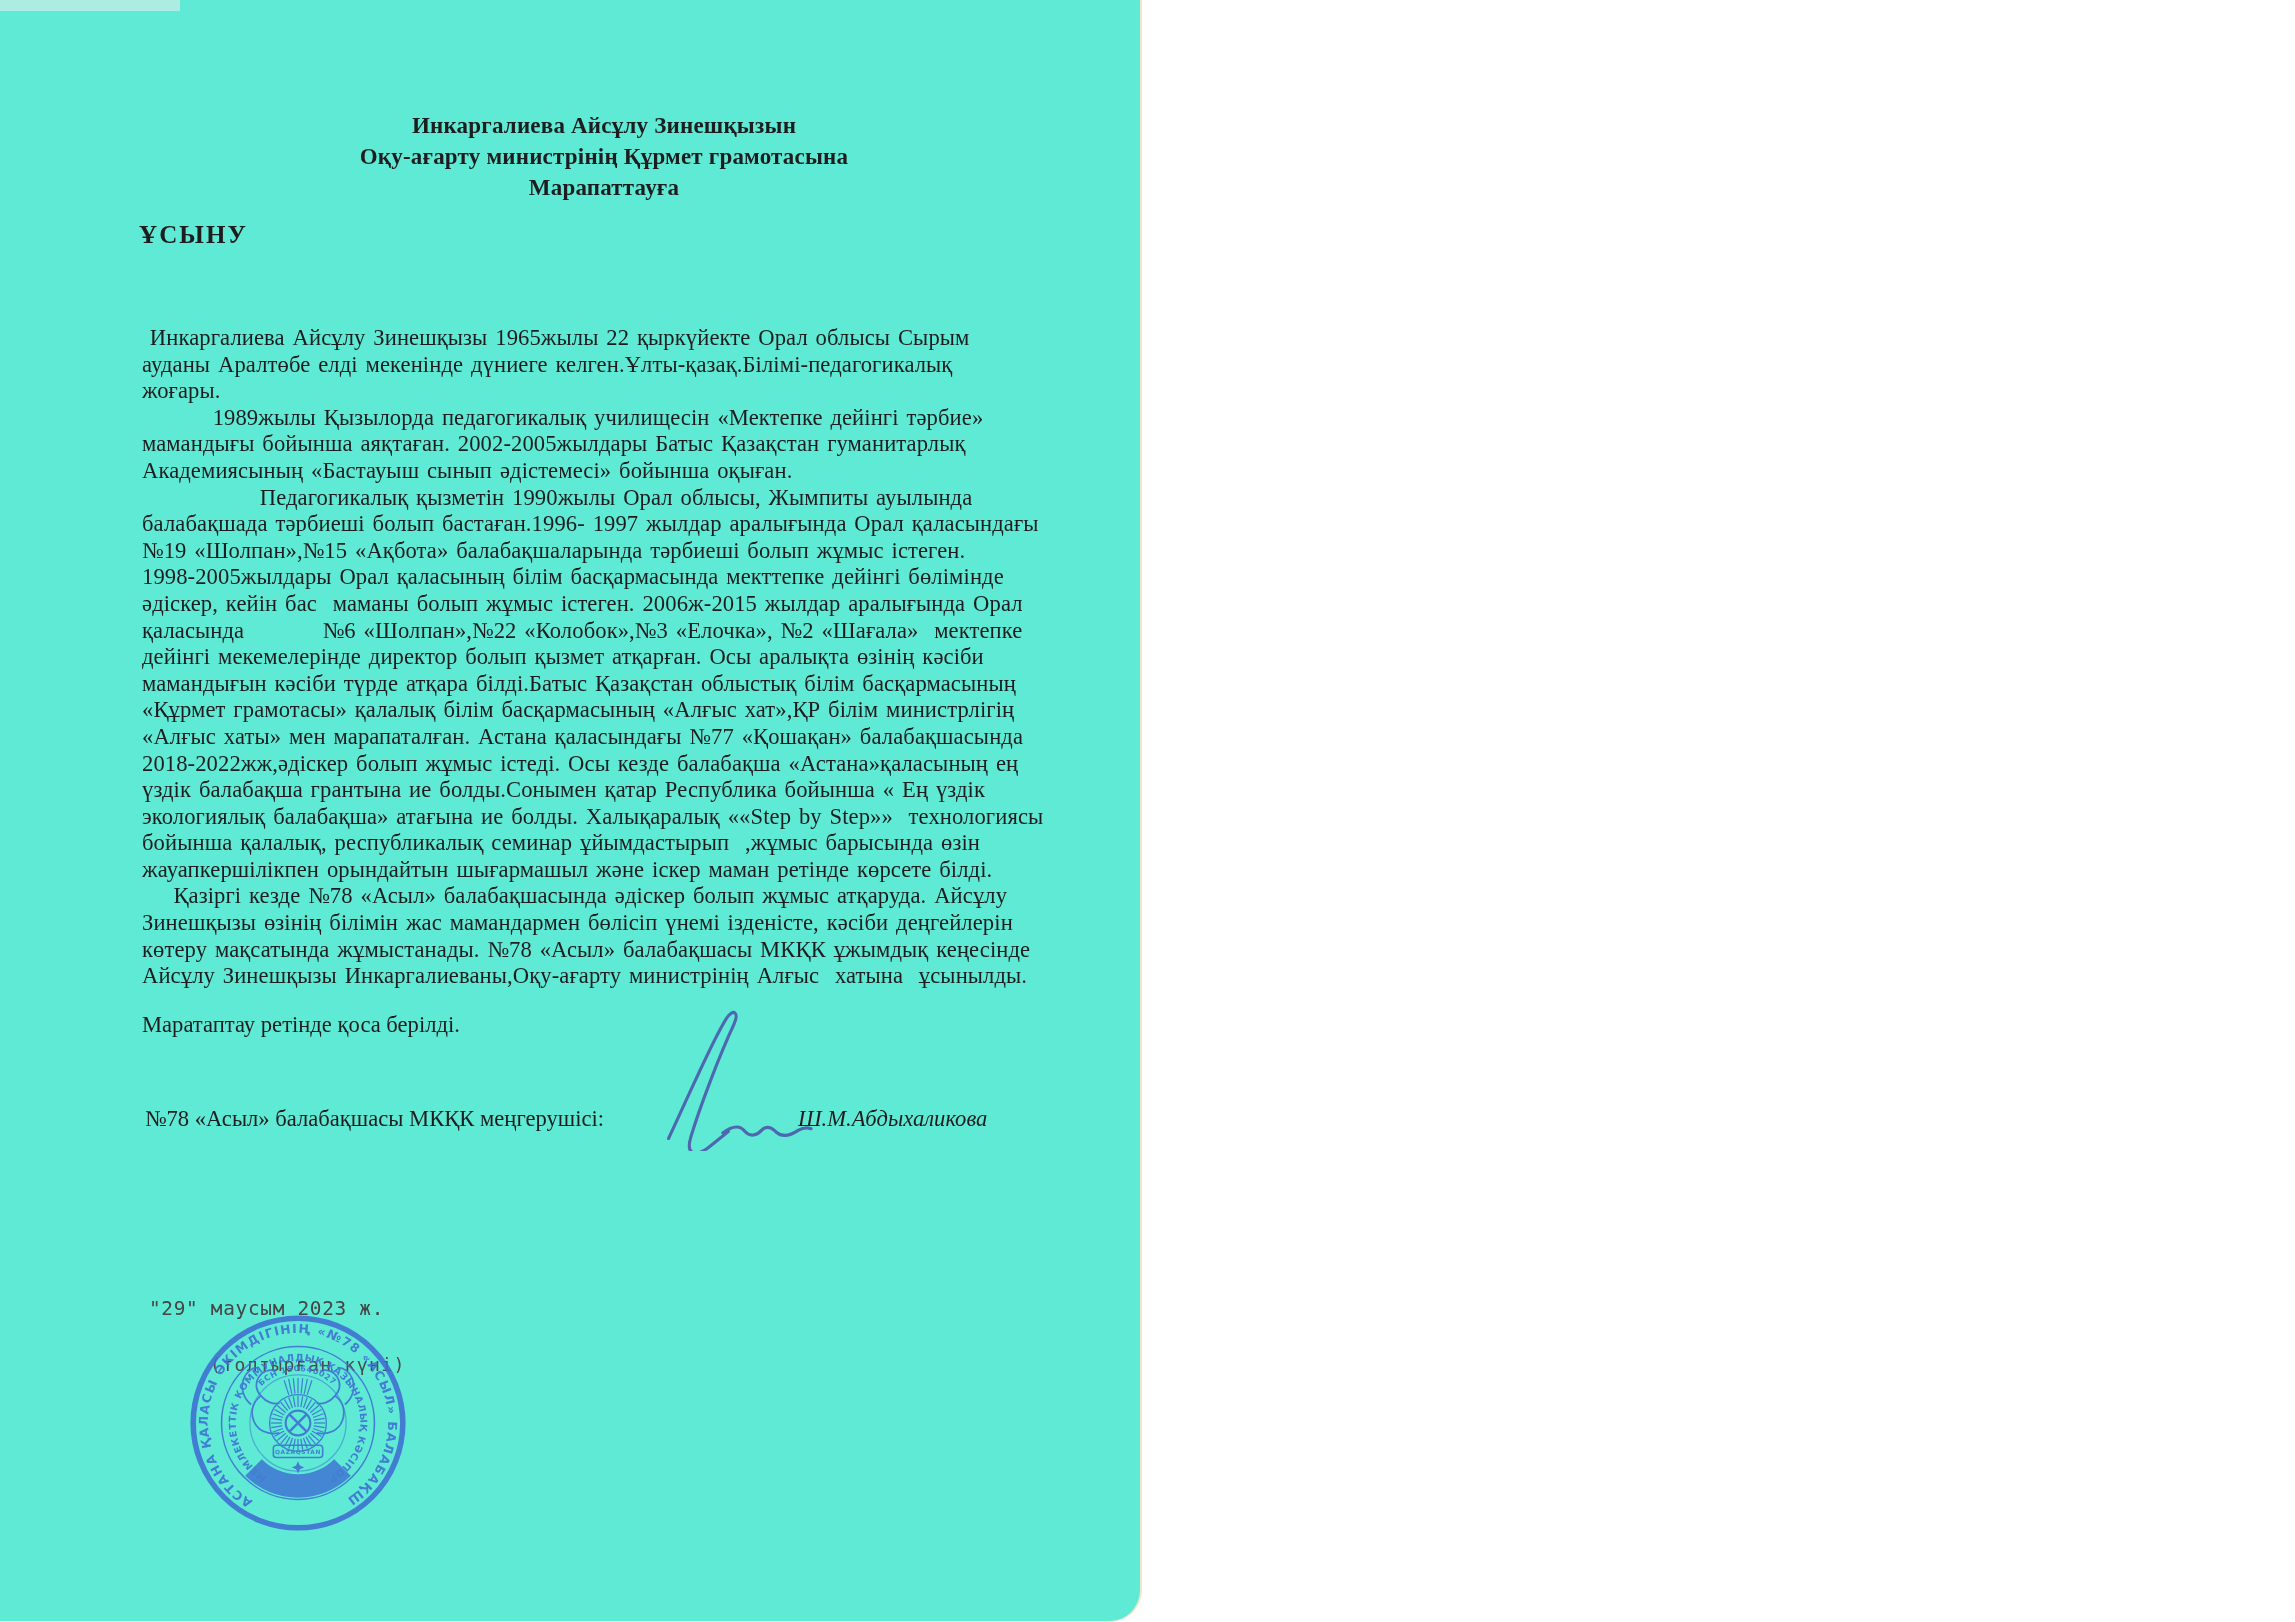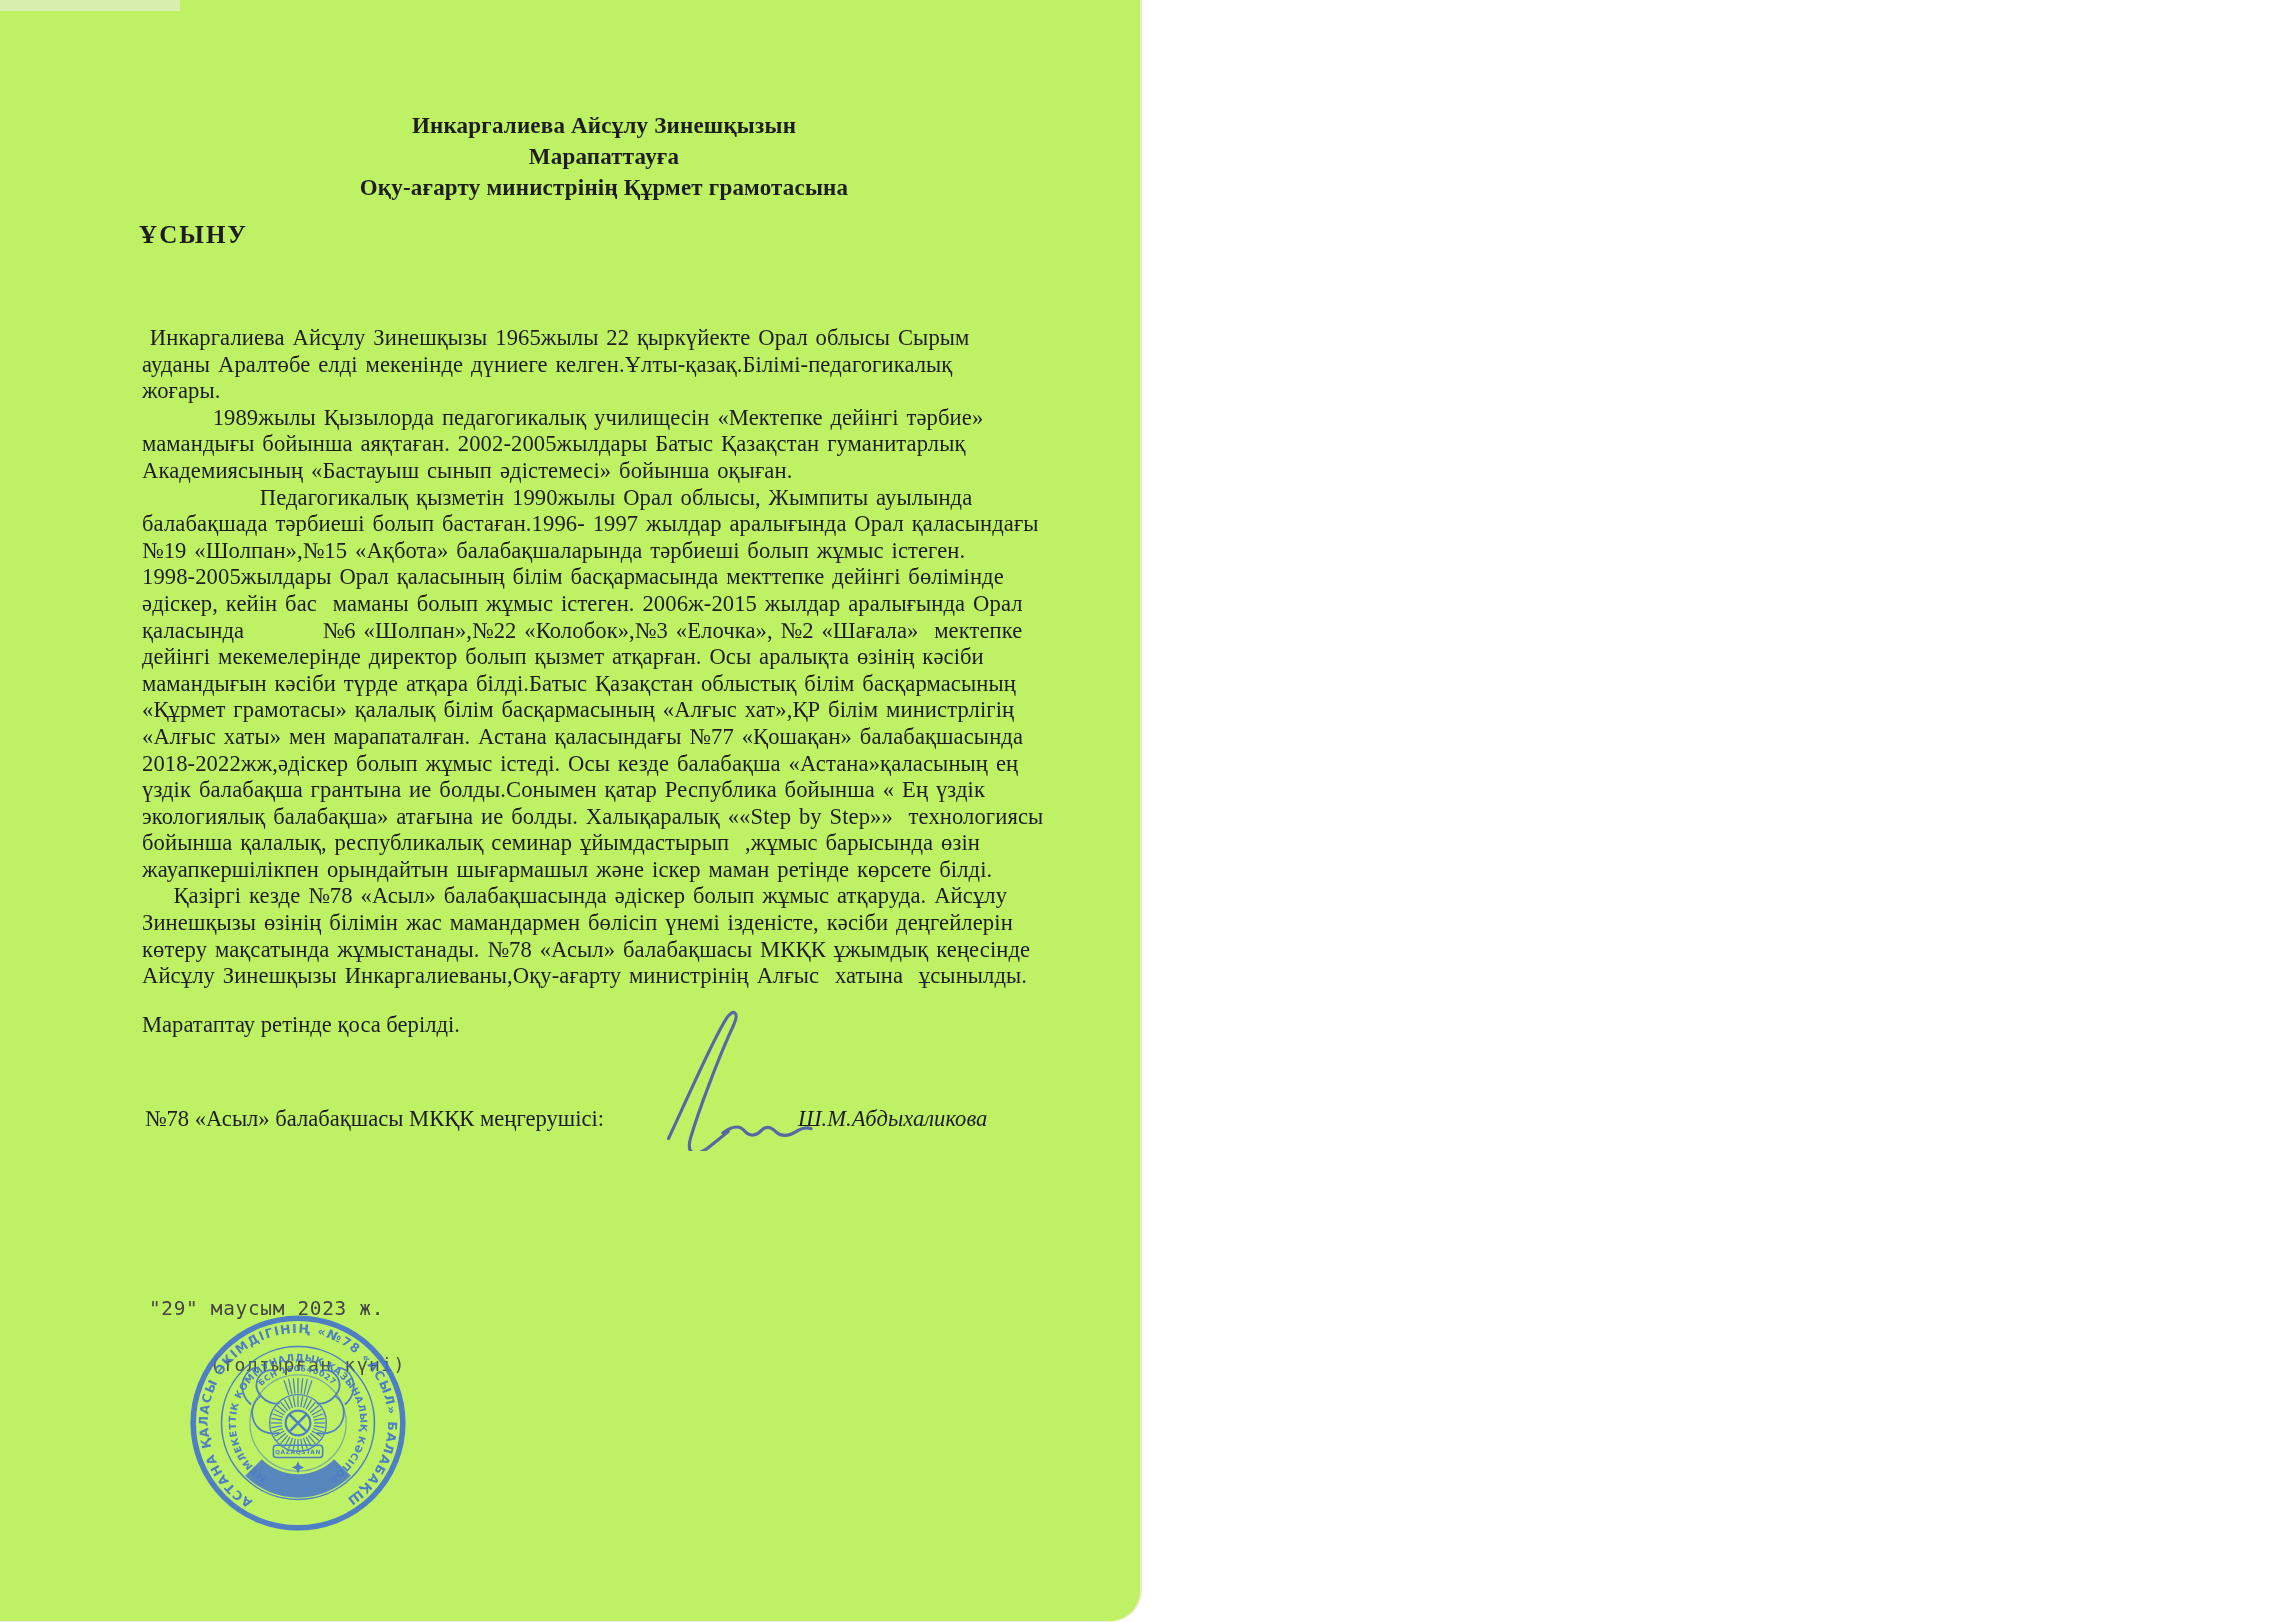--- a/index.html
+++ b/index.html
@@ -1,18 +1,18 @@
 <!DOCTYPE html>
 <html style="font-size:11px"><head>
 <meta charset="utf-8">
 <style>
   html,body{margin:0;padding:0;background:#ffffff;}
   .canvas{position:relative;width:2295px;height:1623px;background:#ffffff;overflow:hidden;
           font-family:"Liberation Serif","DejaVu Serif",serif;color:#1d1d1f;}
-  .page{position:absolute;left:0;top:0;width:1140px;height:1621px;background:#bef264;
+  .page{position:absolute;left:0;top:0;width:1140px;height:1621px;background:#5eead4;
         border-right:2.1px solid #efe7cc;border-bottom:1.4px solid #f2ecd8;border-bottom-right-radius:32px;}
   .artifact-top{position:absolute;left:0;top:0;width:180px;height:11px;background:#ededed;opacity:.55;}
   .header{position:absolute;left:139px;top:110px;width:930px;text-align:center;
           font-weight:bold;font-size:23px;line-height:31px;letter-spacing:0.2px;}
   .title{position:absolute;left:139px;top:221px;width:930px;text-align:left;
          font-weight:bold;font-size:25px;letter-spacing:2.1px;}
   .body-text{position:absolute;left:142px;top:325px;font-size:22.6px;line-height:26.6px;
              white-space:pre;word-spacing:2.1px;letter-spacing:0.1px;}
   .bline{height:26.6px;}
   .attach{position:absolute;left:142px;top:1012px;font-size:22.6px;white-space:pre;}
@@ -32,22 +32,22 @@
 </style>
 </head>
 <body>
 
 <div class="canvas">
   <div class="page">
     <div class="artifact-top"></div>
 
     <div class="header">
       <div>Инкаргалиева Айсұлу Зинешқызын</div>
+      <div>Оқу-ағарту министрінің Құрмет грамотасына</div>
       <div>Марапаттауға</div>
-      <div>Оқу-ағарту министрінің Құрмет грамотасына</div>
     </div>
 
     <div class="title">ҰСЫНУ</div>
 
     <div class="body-text"><div class="bline"> Инкаргалиева Айсұлу Зинешқызы 1965жылы 22 қыркүйекте Орал облысы Сырым</div><div class="bline">ауданы Аралтөбе елді мекенінде дүниеге келген.Ұлты-қазақ.Білімі-педагогикалық</div><div class="bline">жоғары.</div><div class="bline">         1989жылы Қызылорда педагогикалық училищесін «Мектепке дейінгі тәрбие»</div><div class="bline">мамандығы бойынша аяқтаған. 2002-2005жылдары Батыс Қазақстан гуманитарлық</div><div class="bline">Академиясының «Бастауыш сынып әдістемесі» бойынша оқыған.</div><div class="bline">               Педагогикалық қызметін 1990жылы Орал облысы, Жымпиты ауылында</div><div class="bline">балабақшада тәрбиеші болып бастаған.1996- 1997 жылдар аралығында Орал қаласындағы</div><div class="bline">№19 «Шолпан»,№15 «Ақбота» балабақшаларында тәрбиеші болып жұмыс істеген.</div><div class="bline">1998-2005жылдары Орал қаласының білім басқармасында мекттепке дейінгі бөлімінде</div><div class="bline">әдіскер, кейін бас  маманы болып жұмыс істеген. 2006ж-2015 жылдар аралығында Орал</div><div class="bline">қаласында          №6 «Шолпан»,№22 «Колобок»,№3 «Елочка», №2 «Шағала»  мектепке</div><div class="bline">дейінгі мекемелерінде директор болып қызмет атқарған. Осы аралықта өзінің кәсіби</div><div class="bline">мамандығын кәсіби түрде атқара білді.Батыс Қазақстан облыстық білім басқармасының</div><div class="bline">«Құрмет грамотасы» қалалық білім басқармасының «Алғыс хат»,ҚР білім министрлігің</div><div class="bline">«Алғыс хаты» мен марапаталған. Астана қаласындағы №77 «Қошақан» балабақшасында</div><div class="bline">2018-2022жж,әдіскер болып жұмыс істеді. Осы кезде балабақша «Астана»қаласының ең</div><div class="bline">үздік балабақша грантына ие болды.Сонымен қатар Республика бойынша « Ең үздік</div><div class="bline">экологиялық балабақша» атағына ие болды. Халықаралық ««Step by Step»»  технологиясы</div><div class="bline">бойынша қалалық, республикалық семинар ұйымдастырып  ,жұмыс барысында өзін</div><div class="bline">жауапкершілікпен орындайтын шығармашыл және іскер маман ретінде көрсете білді.</div><div class="bline">    Қазіргі кезде №78 «Асыл» балабақшасында әдіскер болып жұмыс атқаруда. Айсұлу</div><div class="bline">Зинешқызы өзінің білімін жас мамандармен бөлісіп үнемі ізденісте, кәсіби деңгейлерін</div><div class="bline">көтеру мақсатында жұмыстанады. №78 «Асыл» балабақшасы МКҚК ұжымдық кеңесінде</div><div class="bline">Айсұлу Зинешқызы Инкаргалиеваны,Оқу-ағарту министрінің Алғыс  хатына  ұсынылды.</div></div>
 
     <div class="attach">Маратаптау ретінде қоса берілді.</div>
 
     <div class="signoff-label">№78 «Асыл» балабақшасы МКҚК меңгерушісі:</div>
 

